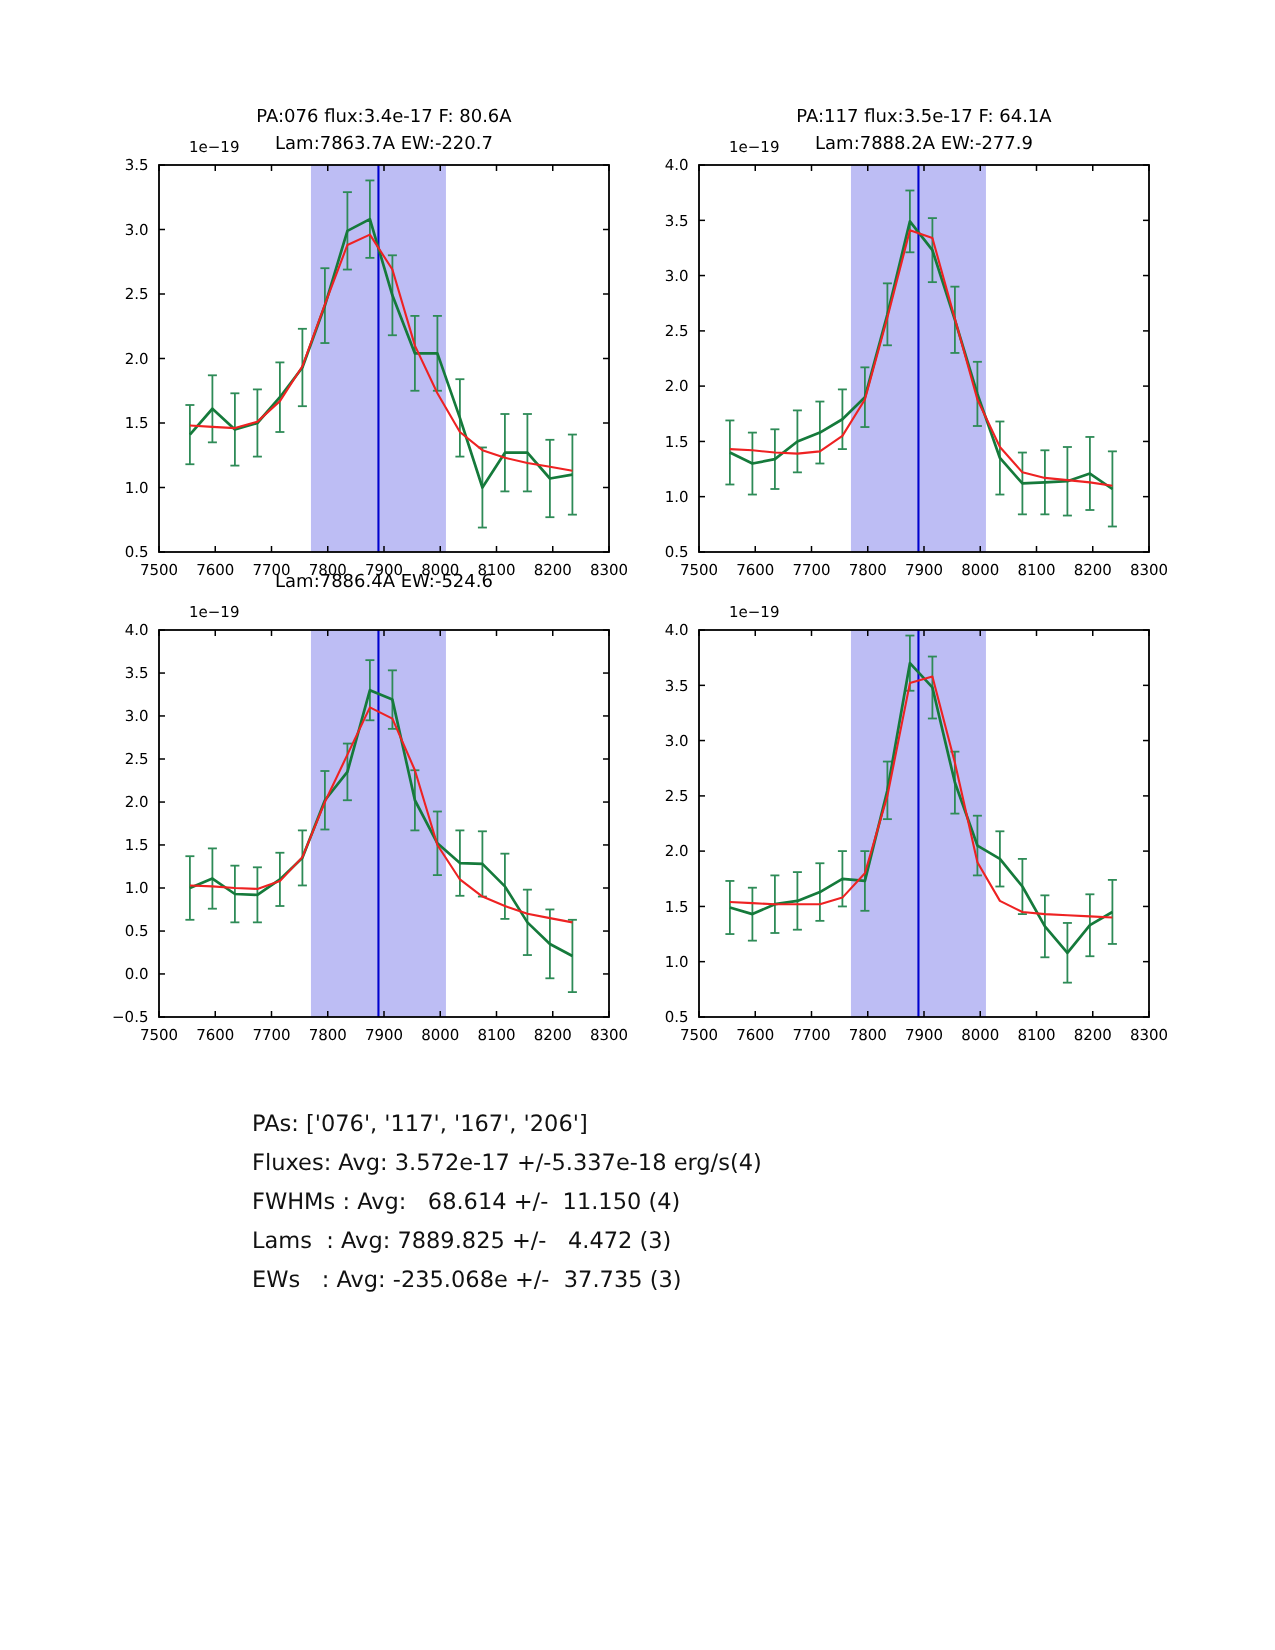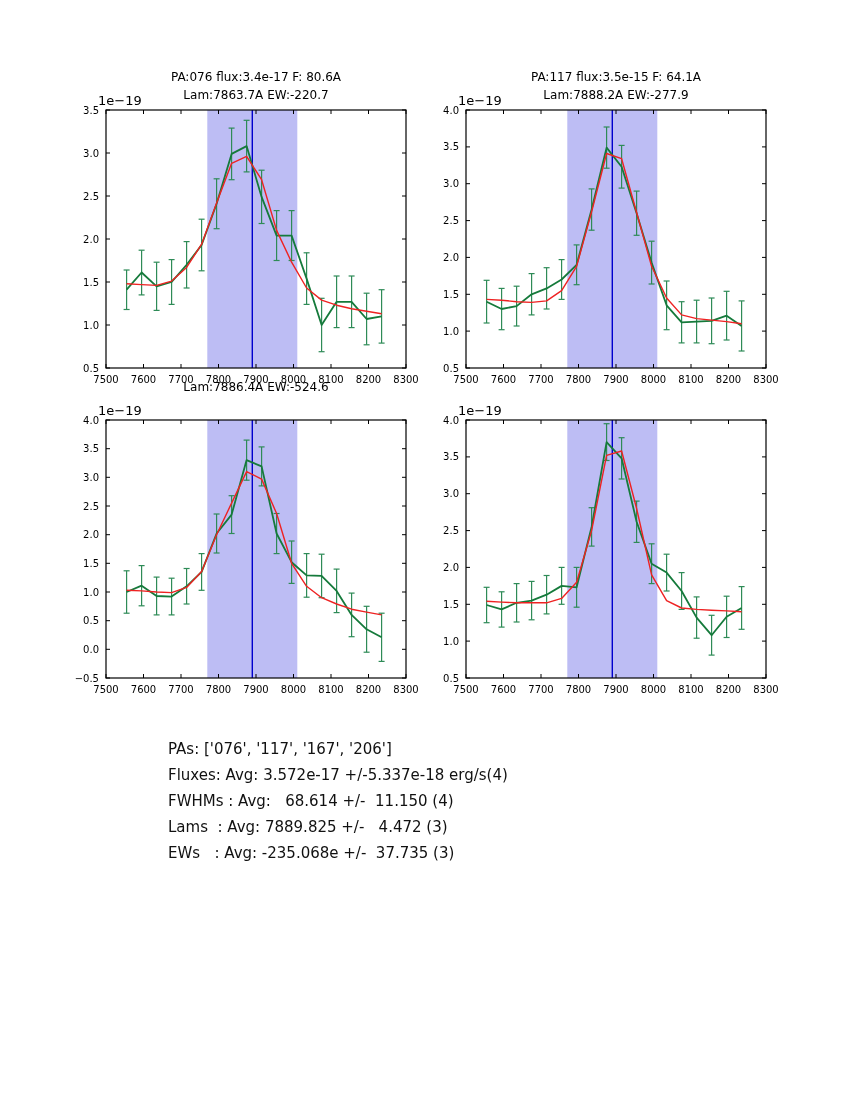--- a/index.html
+++ b/index.html
@@ -2,21 +2,21 @@
 <html><head>
 <meta charset="utf-8">
 <style>
   html,body{margin:0;padding:0;}
   body{width:850px;height:1100px;background:#ffffff;position:relative;
        font-family:"DejaVu Sans","Liberation Sans",sans-serif;color:#000;}
   .figure{position:absolute;left:0;top:0;width:850px;height:826px;background:#fff;padding-left:32px;}
   .subplot{position:absolute;width:370px;height:345px;}
   .sp-title{position:absolute;left:20px;top:8px;width:340px;text-align:center;
             font-size:12px;line-height:18px;color:#000;}
-  .sp-offset{position:absolute;left:32px;top:33px;font-size:13px;color:#000;}
+  .sp-offset{position:absolute;left:60px;top:33px;font-size:10px;color:#000;}
   svg.plot{position:absolute;left:0;top:0;width:370px;height:345px;overflow:visible;}
   .summary{position:absolute;left:168px;top:742px;}
   .summary div{white-space:pre;font-size:15px;height:26px;line-height:14px;color:#111;}
 </style>
 </head>
 <body>
 
 <div class="figure">
 
   <div class="subplot" style="left:66px;top:60px">
@@ -137,21 +137,21 @@
           <text x="33" y="182.5" text-anchor="end">2.0</text>
           <text x="33" y="139.5" text-anchor="end">2.5</text>
           <text x="33" y="96.5" text-anchor="end">3.0</text>
           <text x="33" y="53.5" text-anchor="end">3.5</text>
         </g>
       </svg>
   </div>
 
   <div class="subplot" style="left:426px;top:60px">
     <div class="sp-title">
-      <div>PA:117 flux:3.5e-15 F: 64.1A</div>
+      <div>PA:117 flux:3.5e-17 F: 64.1A</div>
       <div>Lam:7888.2A EW:-277.9</div>
     </div>
     <div class="sp-offset">1e−19</div>
     <svg class="plot">
         <rect x="141.3" y="50" width="90.0" height="258" fill="#bdbdf4"></rect>
         <line x1="186.3" y1="50" x2="186.3" y2="308" stroke="#0000cd" stroke-width="1.4"></line>
         <g stroke="#2e8b57" stroke-width="1.2">
           <line x1="60.6" y1="220.3" x2="60.6" y2="263.0"></line>
           <line x1="57.6" y1="220.3" x2="63.6" y2="220.3"></line>
           <line x1="57.6" y1="263.0" x2="63.6" y2="263.0"></line>

